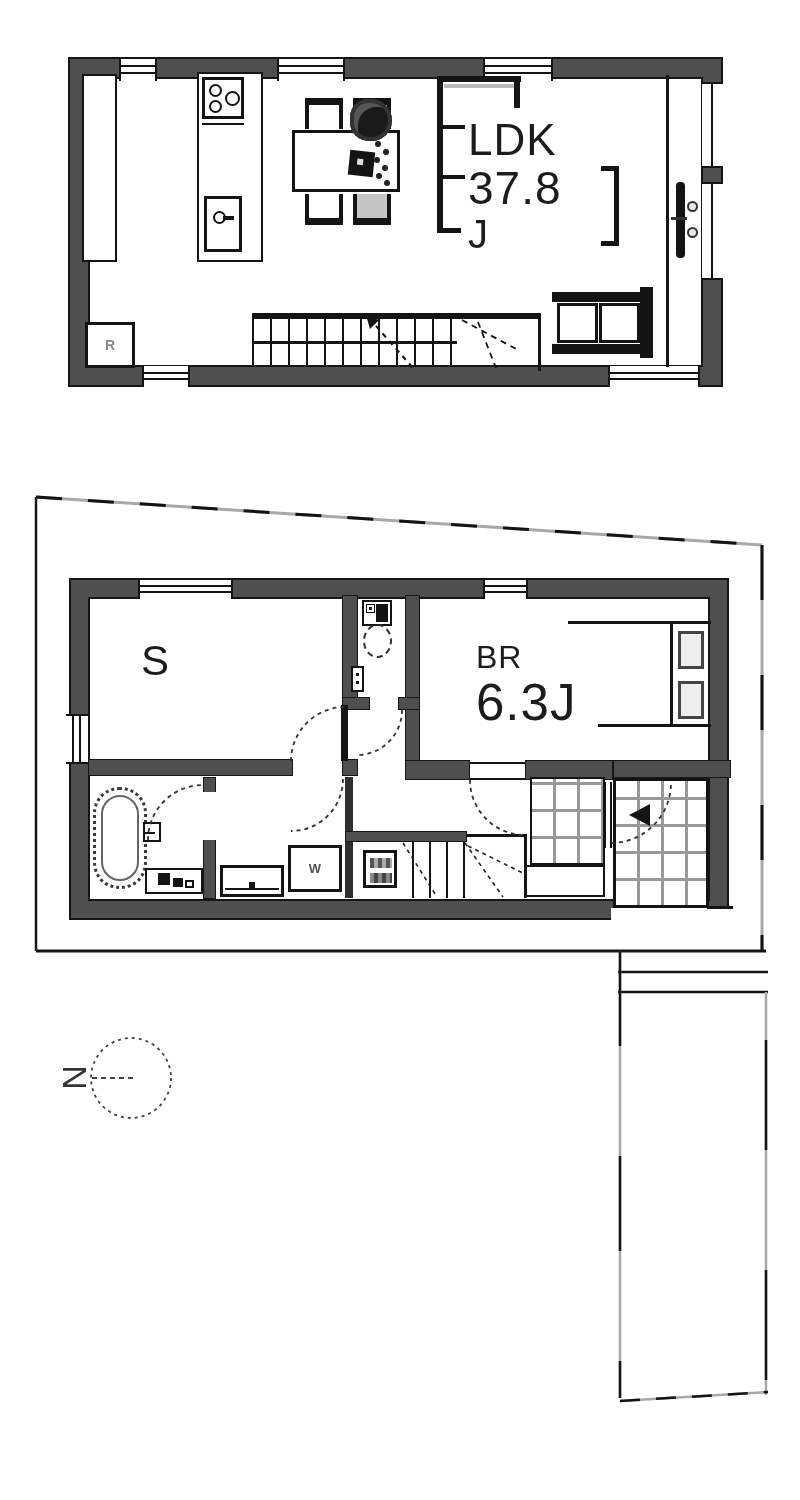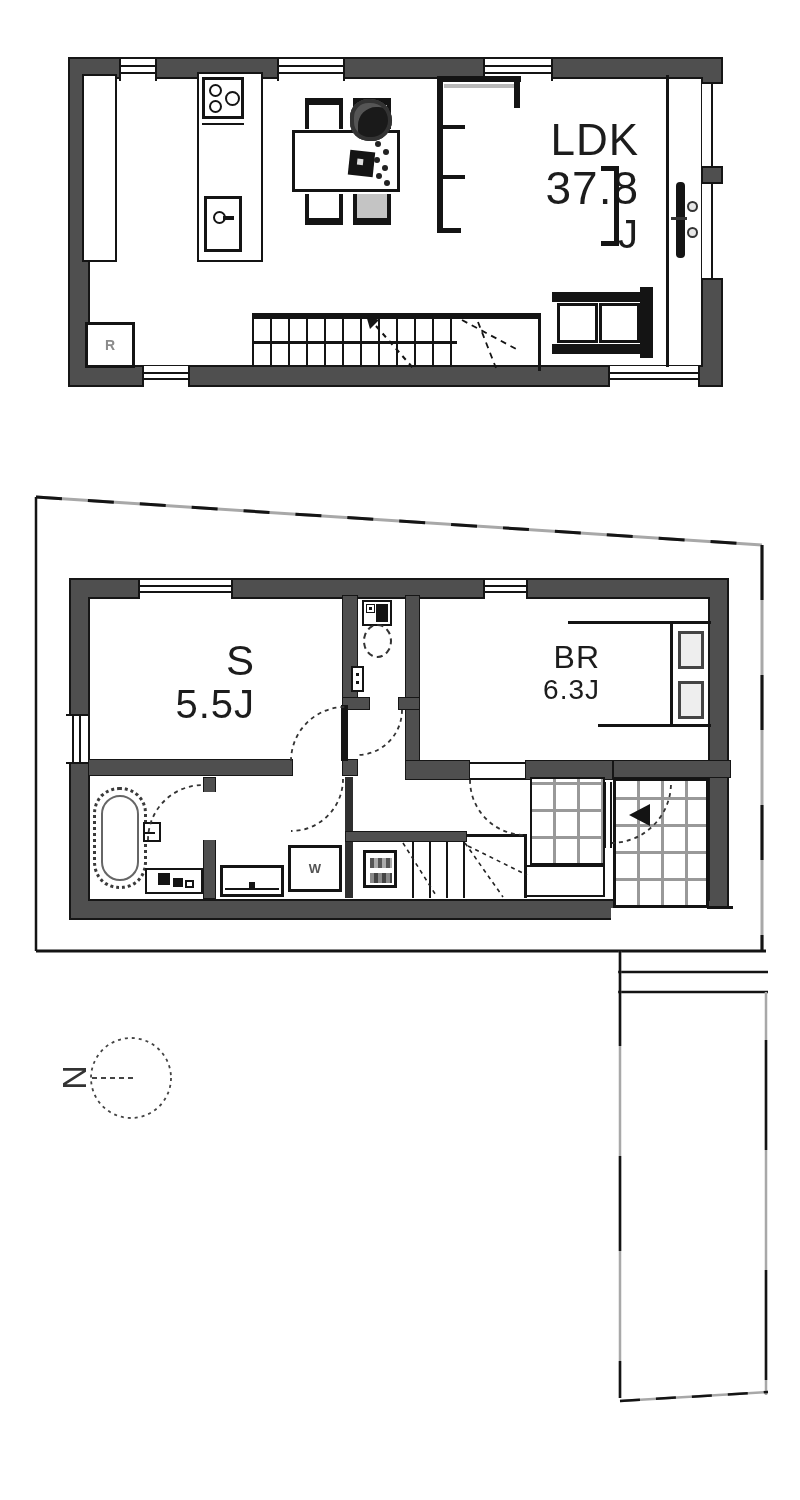--- a/index.html
+++ b/index.html
@@ -12,21 +12,21 @@
   .box3{background:#fff;border:3px solid #141414;}
   .winH .ln{position:absolute;left:0;right:0;height:2px;background:#141414;}
   .winV .ln{position:absolute;top:0;bottom:0;width:2px;background:#141414;}
   .win{background:#fff;border-left:2px solid #141414;border-right:2px solid #141414;}
   .winSide{background:#fff;border-top:2px solid #141414;border-bottom:2px solid #141414;}
   .tiles{background-color:#fff;
     background-image:repeating-linear-gradient(0deg,transparent 0 24px,#999 24px 27px),
                      repeating-linear-gradient(90deg,transparent 0 21px,#999 21px 24px);}
   .steps2{background:repeating-linear-gradient(90deg,#141414 0 2px,transparent 2px 18px);}
   .steps1{background:repeating-linear-gradient(90deg,#141414 0 2px,transparent 2px 17px);}
-  .roomlabel{text-align:right;line-height:1.08;font-size:40px;letter-spacing:1px;color:#1c1c1c;}
+  .roomlabel{text-align:left;line-height:1.08;font-size:40px;letter-spacing:1px;color:#1c1c1c;margin-left:31px;}
   .floorlabel{font-size:70px;color:#111;letter-spacing:1px;}
   .ctext{display:flex;align-items:center;justify-content:center;}
 </style>
 </head>
 <body>
 
 <div id="canvas">
 
   <div class="a" style="left:68px;top:57px;width:655px;height:330px;background:#4f4f4f;border:2px solid #161616;">
     <div class="a" style="left:18px;top:18px;right:18px;bottom:18px;background:#fff;border:2px solid #161616;"></div>
@@ -214,25 +214,24 @@
   <div>
     <div class="a blk" style="left:568px;top:621px;width:143px;height:3px;"></div>
     <div class="a blk" style="left:598px;top:724px;width:113px;height:3px;"></div>
     <div class="a blk" style="left:670px;top:621px;width:3px;height:106px;"></div>
     <div class="a" style="left:678px;top:631px;width:26px;height:38px;border:3px solid #444;background:#eee;"></div>
     <div class="a" style="left:678px;top:681px;width:26px;height:38px;border:3px solid #444;background:#eee;"></div>
   </div>
 
   <div class="a roomlabel" style="left:110px;top:638px;width:145px;">
     <div style="font-size:42px;">S</div>
-    <div style="font-size:40px;">5.5J</div>
   </div>
   <div class="a roomlabel" style="left:445px;top:640px;width:155px;">
     <div style="font-size:32px;">BR</div>
-    <div style="font-size:28px;">6.3J</div>
+    <div style="font-size:51px;">6.3J</div>
   </div>
 
 
   <div class="a" style="left:56px;top:1058px;width:36px;text-align:center;font-size:34px;color:#333;transform:rotate(-90deg);">N</div>
 
   <svg class="a" style="left:0;top:0;" width="800" height="1500" viewBox="0 0 800 1500">
 
     <line x1="36" y1="497" x2="762" y2="545" stroke="#a8a8a8" stroke-width="3"></line>
     <line x1="36" y1="497" x2="762" y2="545" stroke="#141414" stroke-width="3" stroke-dasharray="26 26"></line>
     <line x1="762" y1="545" x2="762" y2="951" stroke="#a8a8a8" stroke-width="3"></line>

